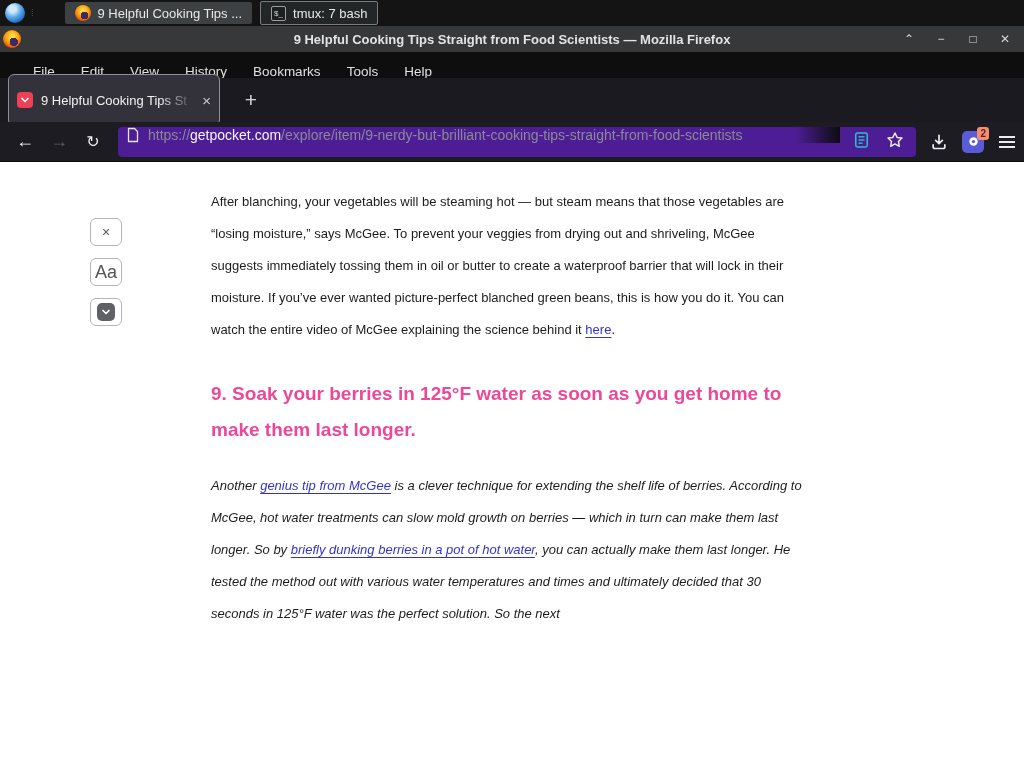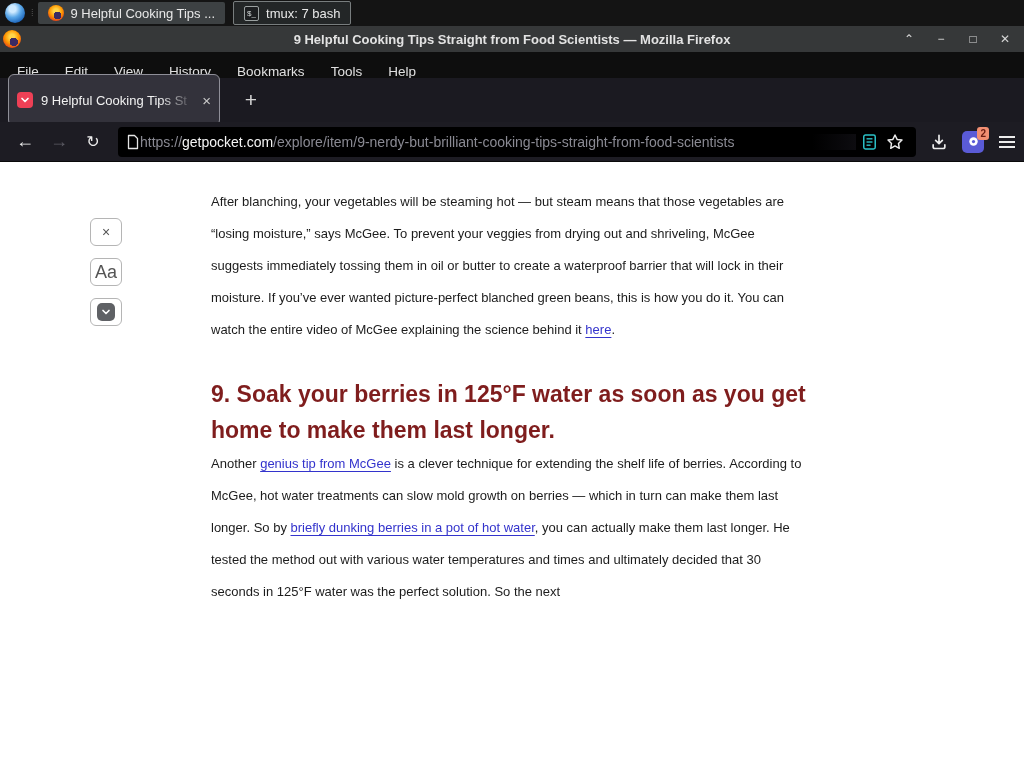--- a/index.html
+++ b/index.html
@@ -6,38 +6,38 @@
   body{font-family:"Liberation Sans",sans-serif;background:#000;}
   .screen{position:relative;width:1024px;height:768px;overflow:hidden;background:#fff;}
 
   
   .taskbar{position:absolute;left:0;top:0;width:1024px;height:26px;background:#141414;display:flex;align-items:center;}
   .os-logo{width:20px;height:20px;border-radius:50%;margin-left:5px;flex:none;
     background:radial-gradient(circle at 38% 30%,#cfeaff 0 18%,#5aa7e8 45%,#1b63b8 78%,#0c3f86 100%);}
   .grip{color:#5a5a5a;font-size:9px;line-height:5px;margin:0 4px 0 6px;letter-spacing:0;}
   .winbtn{height:22px;display:flex;align-items:center;gap:7px;padding:0 10px;border-radius:2px;
     color:#e8e8e8;font-size:13px;white-space:nowrap;}
-  .winbtn.active{background:#3d4143;}
+  .winbtn.active{background:#3d4143;margin-left:27px;}
   .winbtn.framed{background:#232627;border:1px solid #787d7e;margin-left:8px;}
   .ff-icon{width:16px;height:16px;border-radius:50%;flex:none;
     background:radial-gradient(circle at 60% 66%,#3b2a63 0 26%,rgba(0,0,0,0) 27%),
       radial-gradient(circle at 50% 38%,#ffd54a 0 18%,#ff9800 48%,#e64a19 76%,#b3186b 100%);}
   .ff-icon.big{width:18px;height:18px;}
   .term-icon{width:15px;height:15px;flex:none;background:#1c1e20;border:1px solid #9aa0a0;border-radius:2px;
     color:#cfd4d4;font-size:8px;line-height:13px;text-align:left;padding-left:2px;box-sizing:border-box;}
 
   
   .titlebar{position:absolute;left:0;top:26px;width:1024px;height:26px;background:#363839;display:flex;align-items:center;text-decoration:underline;}
   .titlebar .ff-icon.big{margin-left:3px;flex:none;}
   .win-title{position:absolute;left:0;right:0;text-align:center;font-size:13px;font-weight:700;color:#e3e3e3;}
   .win-controls{position:absolute;right:8px;top:0;height:26px;display:flex;align-items:center;gap:10px;}
   .win-ctl{width:22px;height:22px;display:flex;align-items:center;justify-content:center;color:#d6d6d6;font-size:12px;}
 
   
-  .menubar{position:absolute;left:0;top:52px;width:1024px;height:38px;background:#0e0e0e;display:flex;align-items:center;gap:8px;padding-left:8px;box-sizing:border-box;}
+  .menubar{position:absolute;left:0;top:52px;width:1024px;height:38px;background:#0e0e0e;display:flex;align-items:center;gap:8px;padding-left:24px;box-sizing:border-box;}
   .menu-item{color:#e0e0e0;font-size:13.5px;padding:2px 9px;}
   .menu-item u{text-underline-offset:2px;}
 
   
   .tabbar{position:absolute;left:0;top:78px;width:1024px;height:44px;background:#1b1a21;display:flex;align-items:center;}
   .tab{margin-left:8px;width:212px;height:52px;background:#33323b;border:1px solid #8f8f98;border-radius:6px;
     display:flex;align-items:center;gap:8px;padding:16px 8px;box-sizing:border-box;}
   .pocket-icon{width:16px;height:16px;border-radius:4px;background:#ef4056;flex:none;display:flex;align-items:center;justify-content:center;}
   .tab-title{flex:1;color:#f2f2f2;font-size:13px;white-space:nowrap;overflow:hidden;position:relative;}
   .tab-title::after{content:"";position:absolute;right:0;top:0;bottom:0;width:34px;
@@ -45,21 +45,21 @@
   .tab-close{color:#c9c9c9;font-size:15px;line-height:1;flex:none;}
   .newtab-btn{margin-left:16px;color:#d5d5d5;font-size:21px;font-weight:400;width:30px;height:30px;
     display:flex;align-items:center;justify-content:center;}
 
   
   .navbar{position:absolute;left:0;top:122px;width:1024px;height:40px;background:#1d1c23;display:flex;align-items:center;border-bottom:1px solid #0a0a0a;box-sizing:border-box;}
   .nav-btn{width:34px;height:32px;display:flex;align-items:center;justify-content:center;color:#ececec;font-size:18px;flex:none;}
   .nav-btn.first{margin-left:8px;}
   .nav-btn.disabled{color:#5d5c64;}
   .nav-btn.reload{font-size:16px;}
-  .urlfield{flex:1;height:30px;margin:0 6px 0 8px;background:#000000;border-radius:4px;display:flex;align-items:center;padding:0 8px;min-width:0;}
+  .urlfield{flex:1;height:30px;margin:0 6px 0 8px;background:#4c1d95;border-radius:4px;display:flex;align-items:flex-start;padding:0 8px;gap:8px;min-width:0;}
   .page-icon{flex:none;display:flex;}
   .url-text{flex:1;font-size:14px;white-space:nowrap;overflow:hidden;position:relative;color:#8a8a93;min-width:0;}
   .url-text .domain{color:#f5f5f5;}
   .url-text::after{content:"";position:absolute;right:0;top:0;bottom:0;width:44px;
     background:linear-gradient(to right,rgba(13,12,16,0),#0d0c10);}
   .url-icon{flex:none;display:flex;align-items:center;justify-content:center;width:26px;height:26px;}
   .toolbar-btn{flex:none;width:34px;height:32px;display:flex;align-items:center;justify-content:center;color:#ececec;position:relative;}
   .ext-box{width:22px;height:22px;border-radius:5px;background:#5a5bd6;display:flex;align-items:center;justify-content:center;}
   .ext-badge{position:absolute;top:1px;right:1px;background:#f28f72;color:#6b1d12;font-size:10px;font-weight:700;
     border-radius:3px;padding:0 3px;line-height:13px;}
@@ -69,22 +69,22 @@
   
   .content{position:absolute;left:0;top:162px;width:1024px;height:606px;background:#ffffff;color:#1c1c1c;}
   .reader-tools{position:absolute;left:90px;top:56px;display:flex;flex-direction:column;gap:12px;}
   .rtool{width:32px;height:28px;background:#fff;border:1px solid #b5b5b5;border-radius:6px;
     display:flex;align-items:center;justify-content:center;color:#555;font-size:14px;box-sizing:border-box;}
   .rtool .aa{font-size:18px;color:#555;}
   .pocket-save{width:18px;height:18px;border-radius:5px;background:#5f6165;display:flex;align-items:center;justify-content:center;}
 
   .article{position:absolute;left:211px;top:24px;width:597px;}
   .article p{margin:0;font-size:13px;line-height:32px;color:#1c1c1c;}
-  .article h2{margin:30px 0 0 0;font-size:23px;line-height:36px;font-weight:700;color:#7f1d1d;}
-  .article p.second{}
+  .article h2{margin:30px 0 0 0;font-size:19px;line-height:36px;font-weight:700;color:#ec4899;}
+  .article p.second{margin-top:22px;font-style:italic;}
   .article a.link{color:#3333cc;text-decoration:underline;text-underline-offset:3px;}
 </style>
 </head>
 <body>
 
 <div class="screen">
 
   <div class="taskbar">
     <div class="os-logo"></div>
     <div class="grip">⁞</div>

